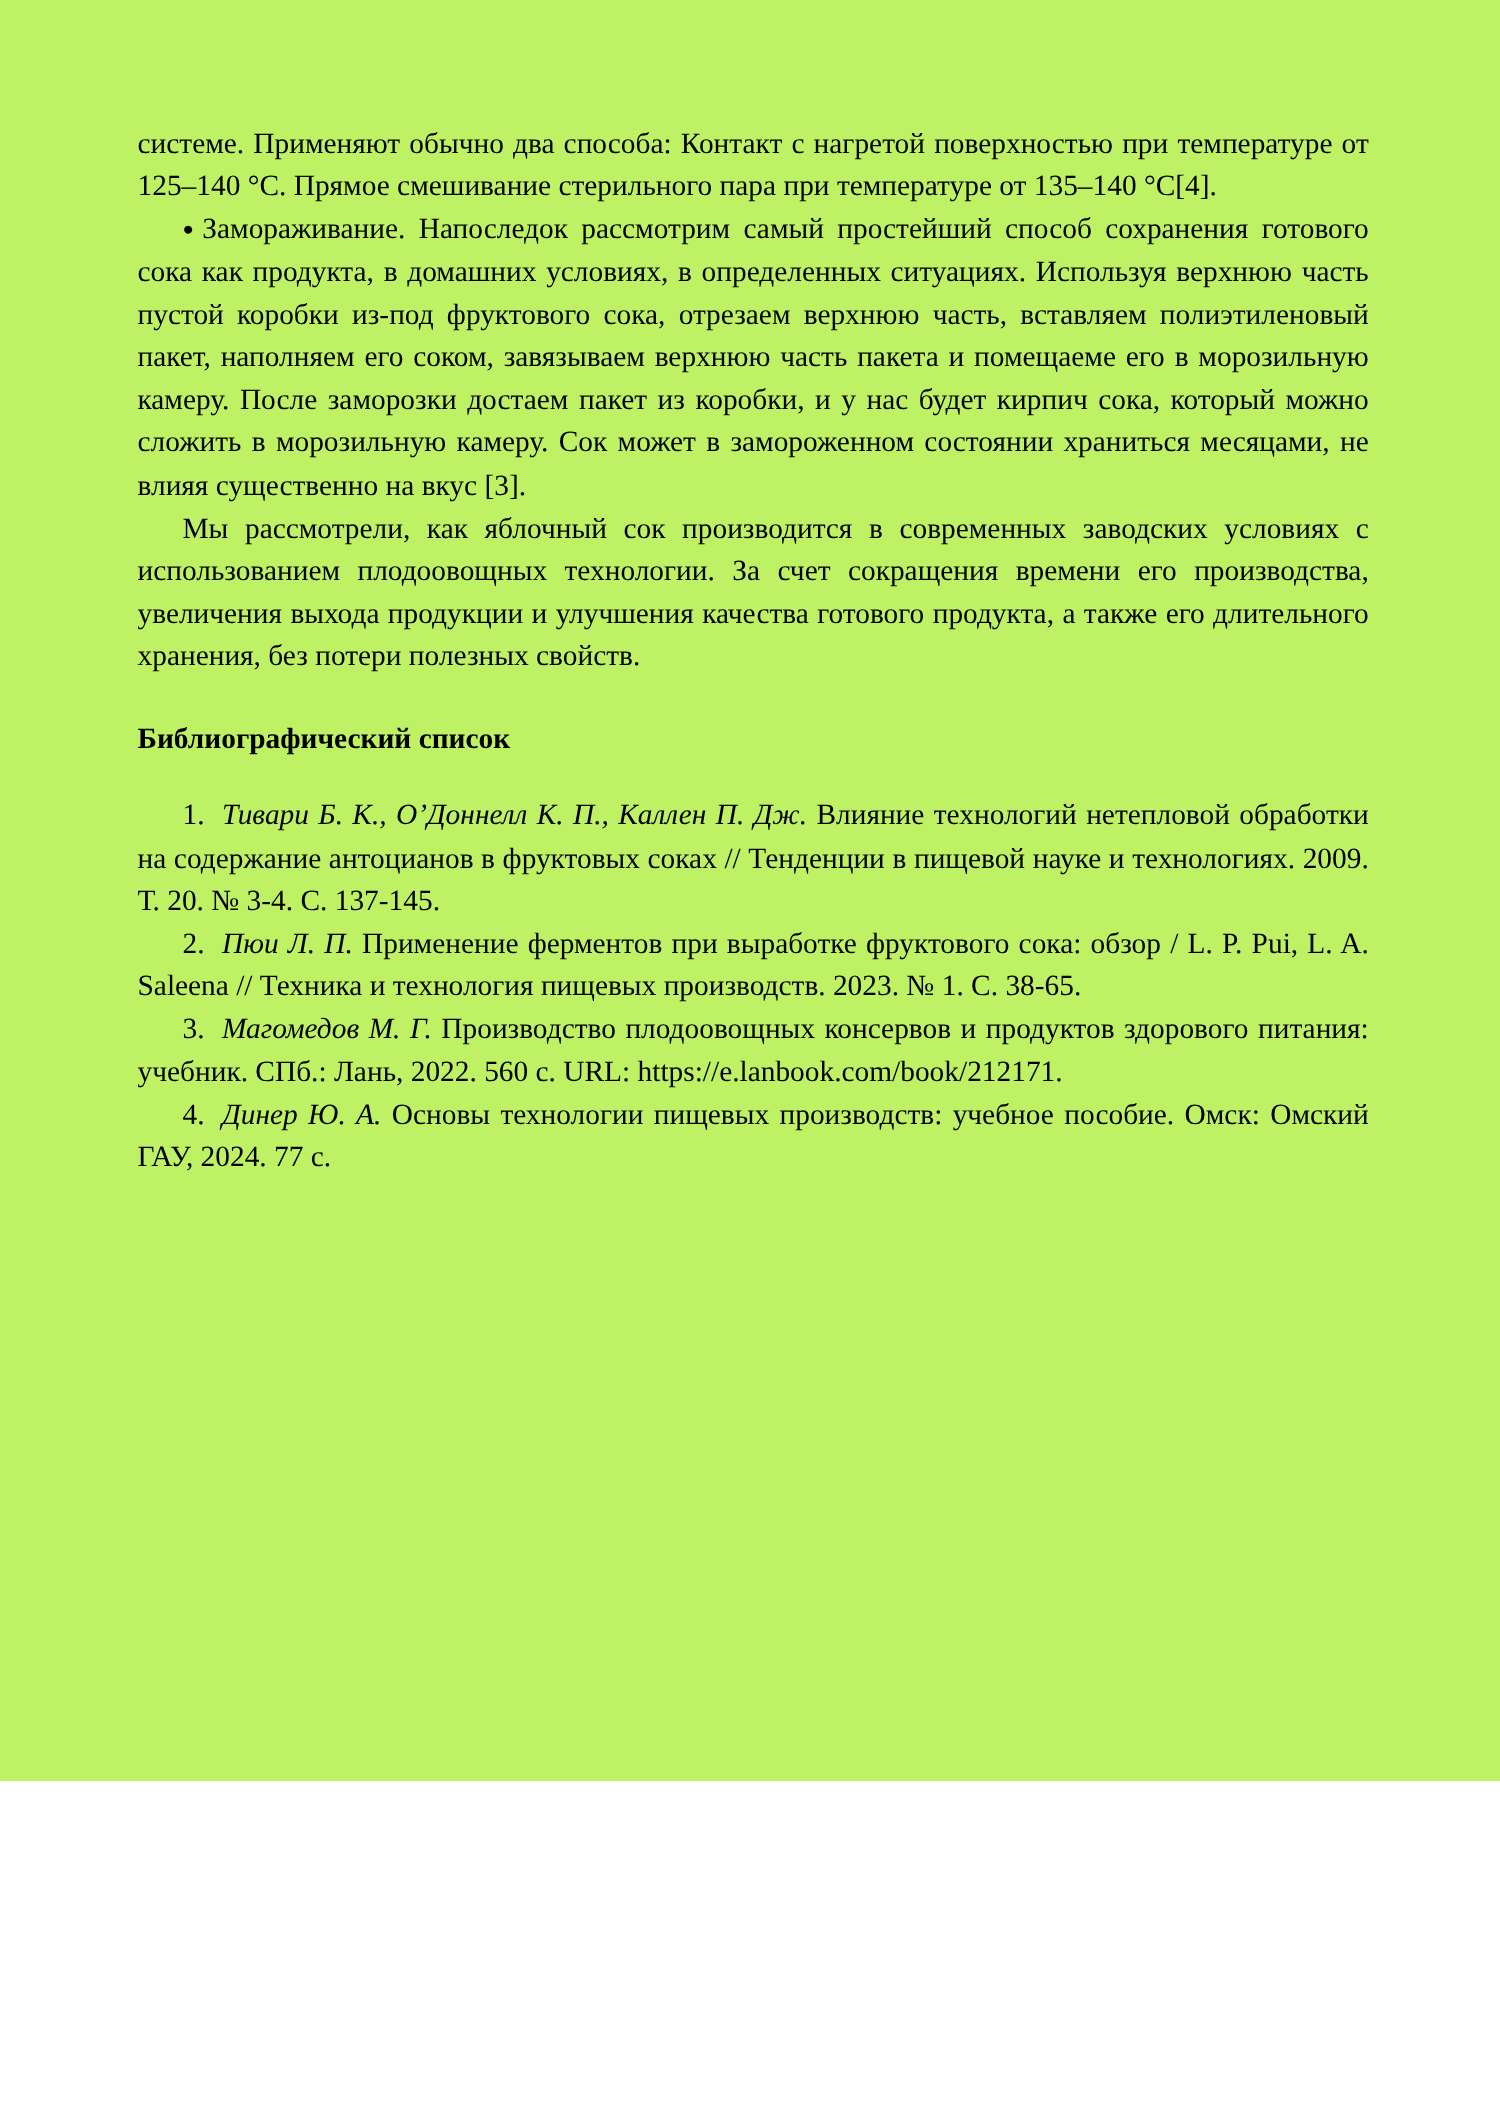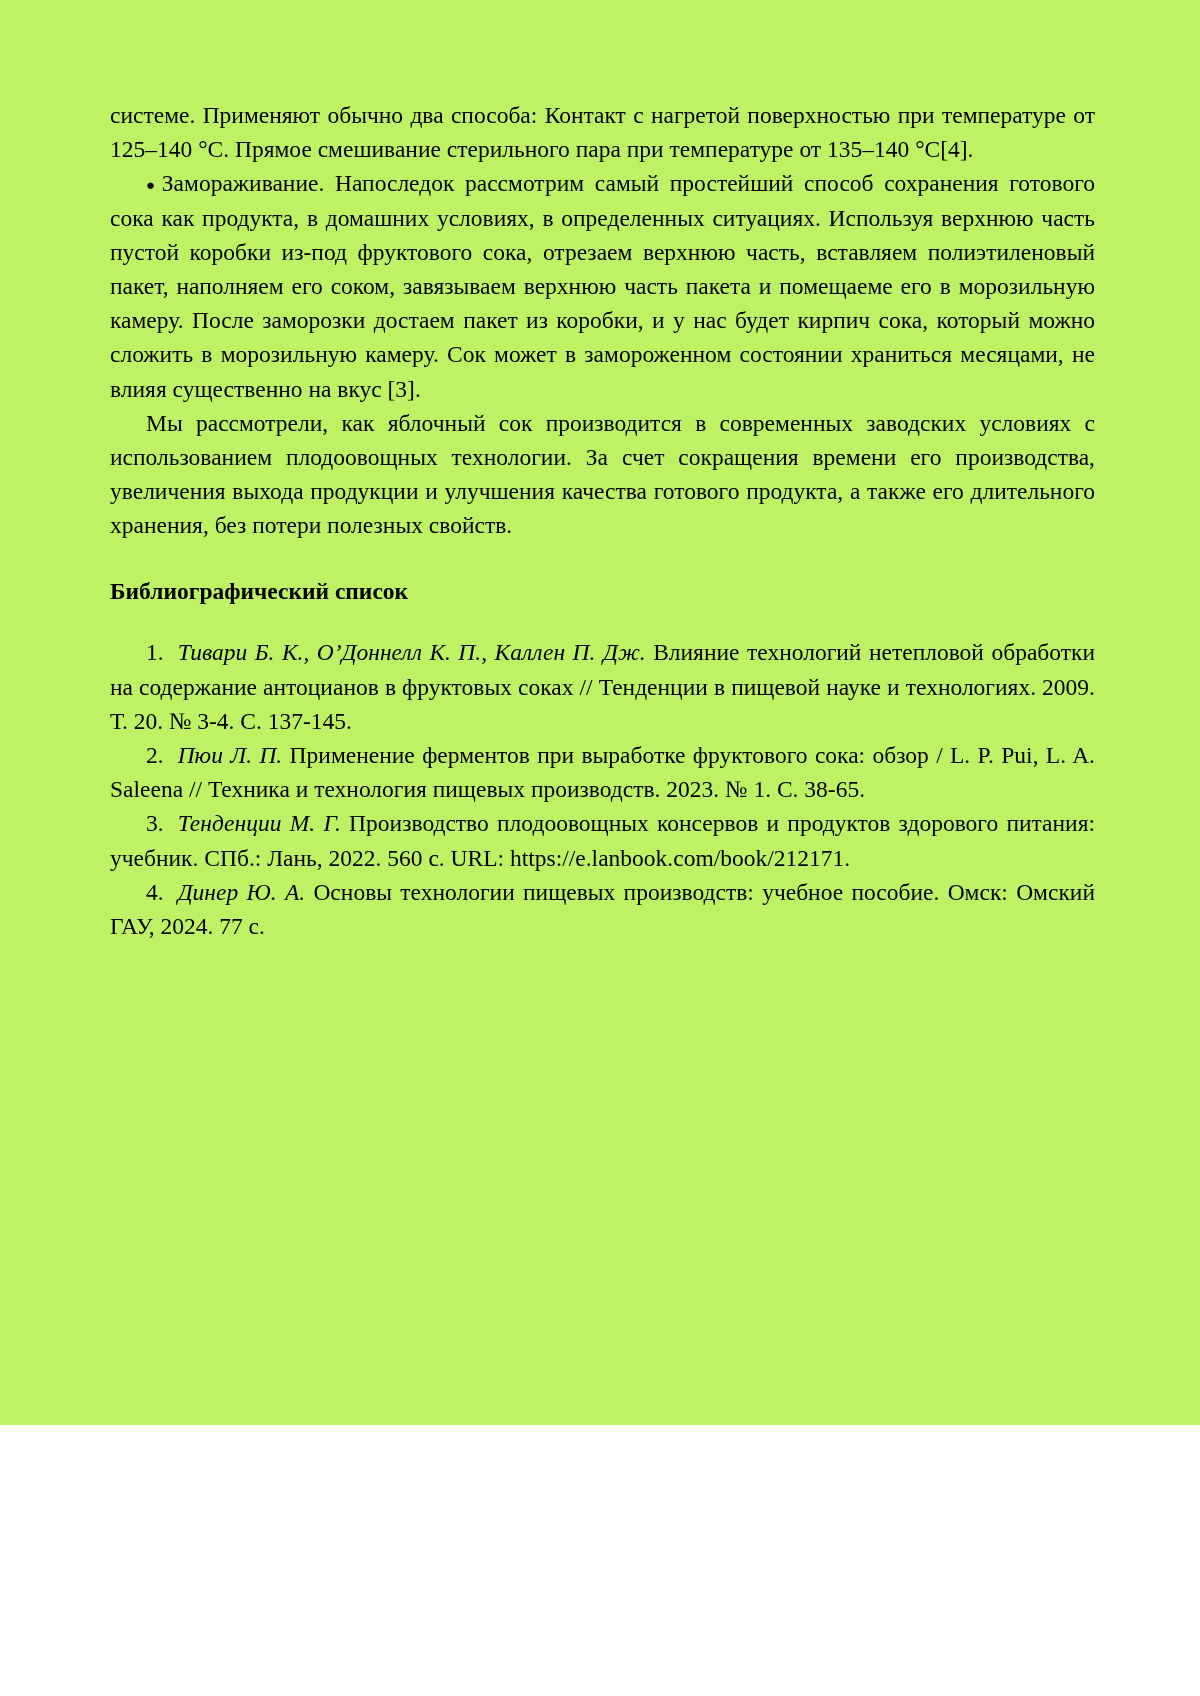--- a/index.html
+++ b/index.html
@@ -85,18 +85,18 @@
     <p class="bullet-para"><span class="bullet-mark">●</span><span>Замораживание. Напоследок рассмотрим самый простейший способ сохранения готового сока как продукта, в домашних условиях, в определенных ситуациях. Используя верхнюю часть пустой коробки из-под фруктового сока, отрезаем верхнюю часть, вставляем полиэтиленовый пакет, наполняем его соком, завязываем верхнюю часть пакета и помещаеме его в морозильную камеру. После заморозки достаем пакет из коробки, и у нас будет кирпич сока, который можно сложить в морозильную камеру. Сок может в замороженном состоянии храниться месяцами, не влияя существенно на вкус [3].</span></p>
 
     <p class="para indent">Мы рассмотрели, как яблочный сок производится в современных заводских условиях с использованием плодоовощных технологии. За счет сокращения времени его производства, увеличения выхода продукции и улучшения качества готового продукта, а также его длительного хранения, без потери полезных свойств.</p>
 
     <h2 class="section-heading">Библиографический список</h2>
 
     <p class="ref-item"><span class="ref-num">1.</span><span class="ref-author">Тивари Б. К., О’Доннелл К. П., Каллен П. Дж.</span><span> Влияние технологий нетепловой обработки на содержание антоцианов в фруктовых соках // Тенденции в пищевой науке и технологиях. 2009. Т. 20. № 3-4. С. 137-145.</span></p>
 
     <p class="ref-item"><span class="ref-num">2.</span><span class="ref-author">Пюи Л. П.</span><span> Применение ферментов при выработке фруктового сока: обзор / L. P. Pui, L. A. Saleena // Техника и технология пищевых производств. 2023. № 1. С. 38-65.</span></p>
 
-    <p class="ref-item"><span class="ref-num">3.</span><span class="ref-author">Тенденции М. Г.</span><span> Производство плодоовощных консервов и продуктов здорового питания: учебник. СПб.: Лань, 2022. 560 с. URL: https://e.lanbook.com/book/212171.</span></p>
+    <p class="ref-item"><span class="ref-num">3.</span><span class="ref-author">Магомедов М. Г.</span><span> Производство плодоовощных консервов и продуктов здорового питания: учебник. СПб.: Лань, 2022. 560 с. URL: https://e.lanbook.com/book/212171.</span></p>
 
     <p class="ref-item"><span class="ref-num">4.</span><span class="ref-author">Динер Ю. А.</span><span> Основы технологии пищевых производств: учебное пособие. Омск: Омский ГАУ, 2024. 77 с.</span></p>
 
   </div>
 </div>
 
 </body></html>

